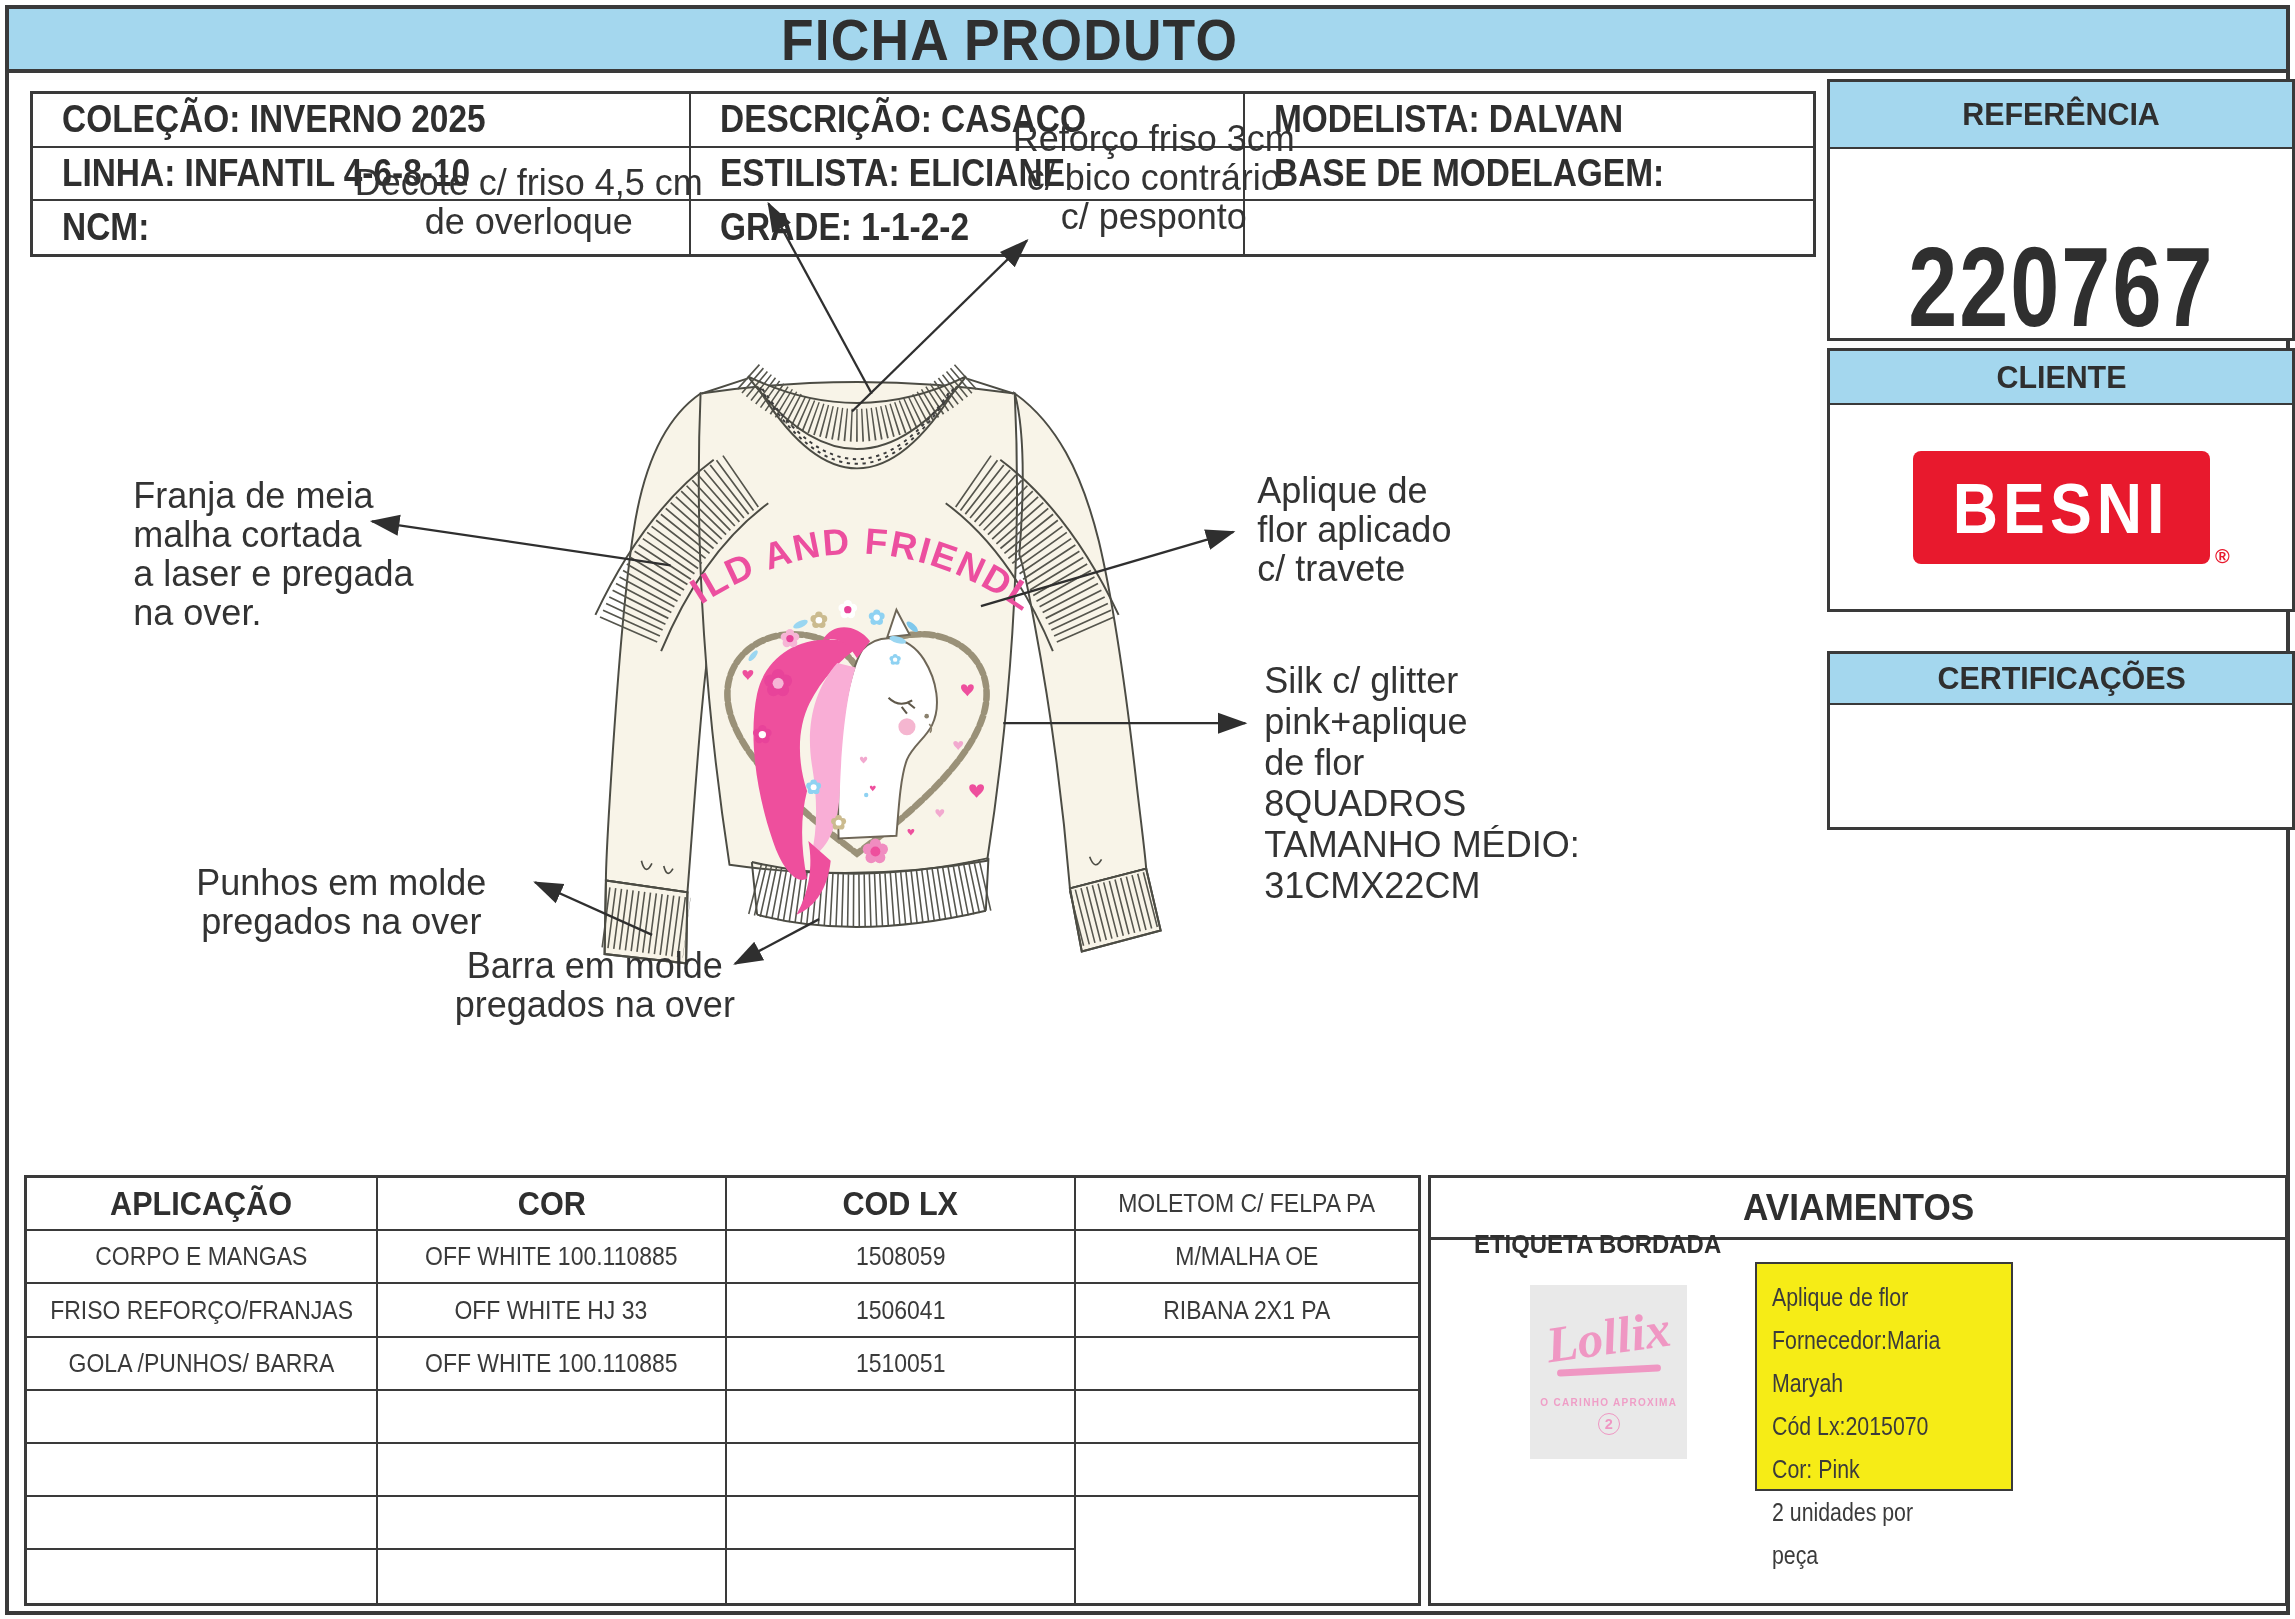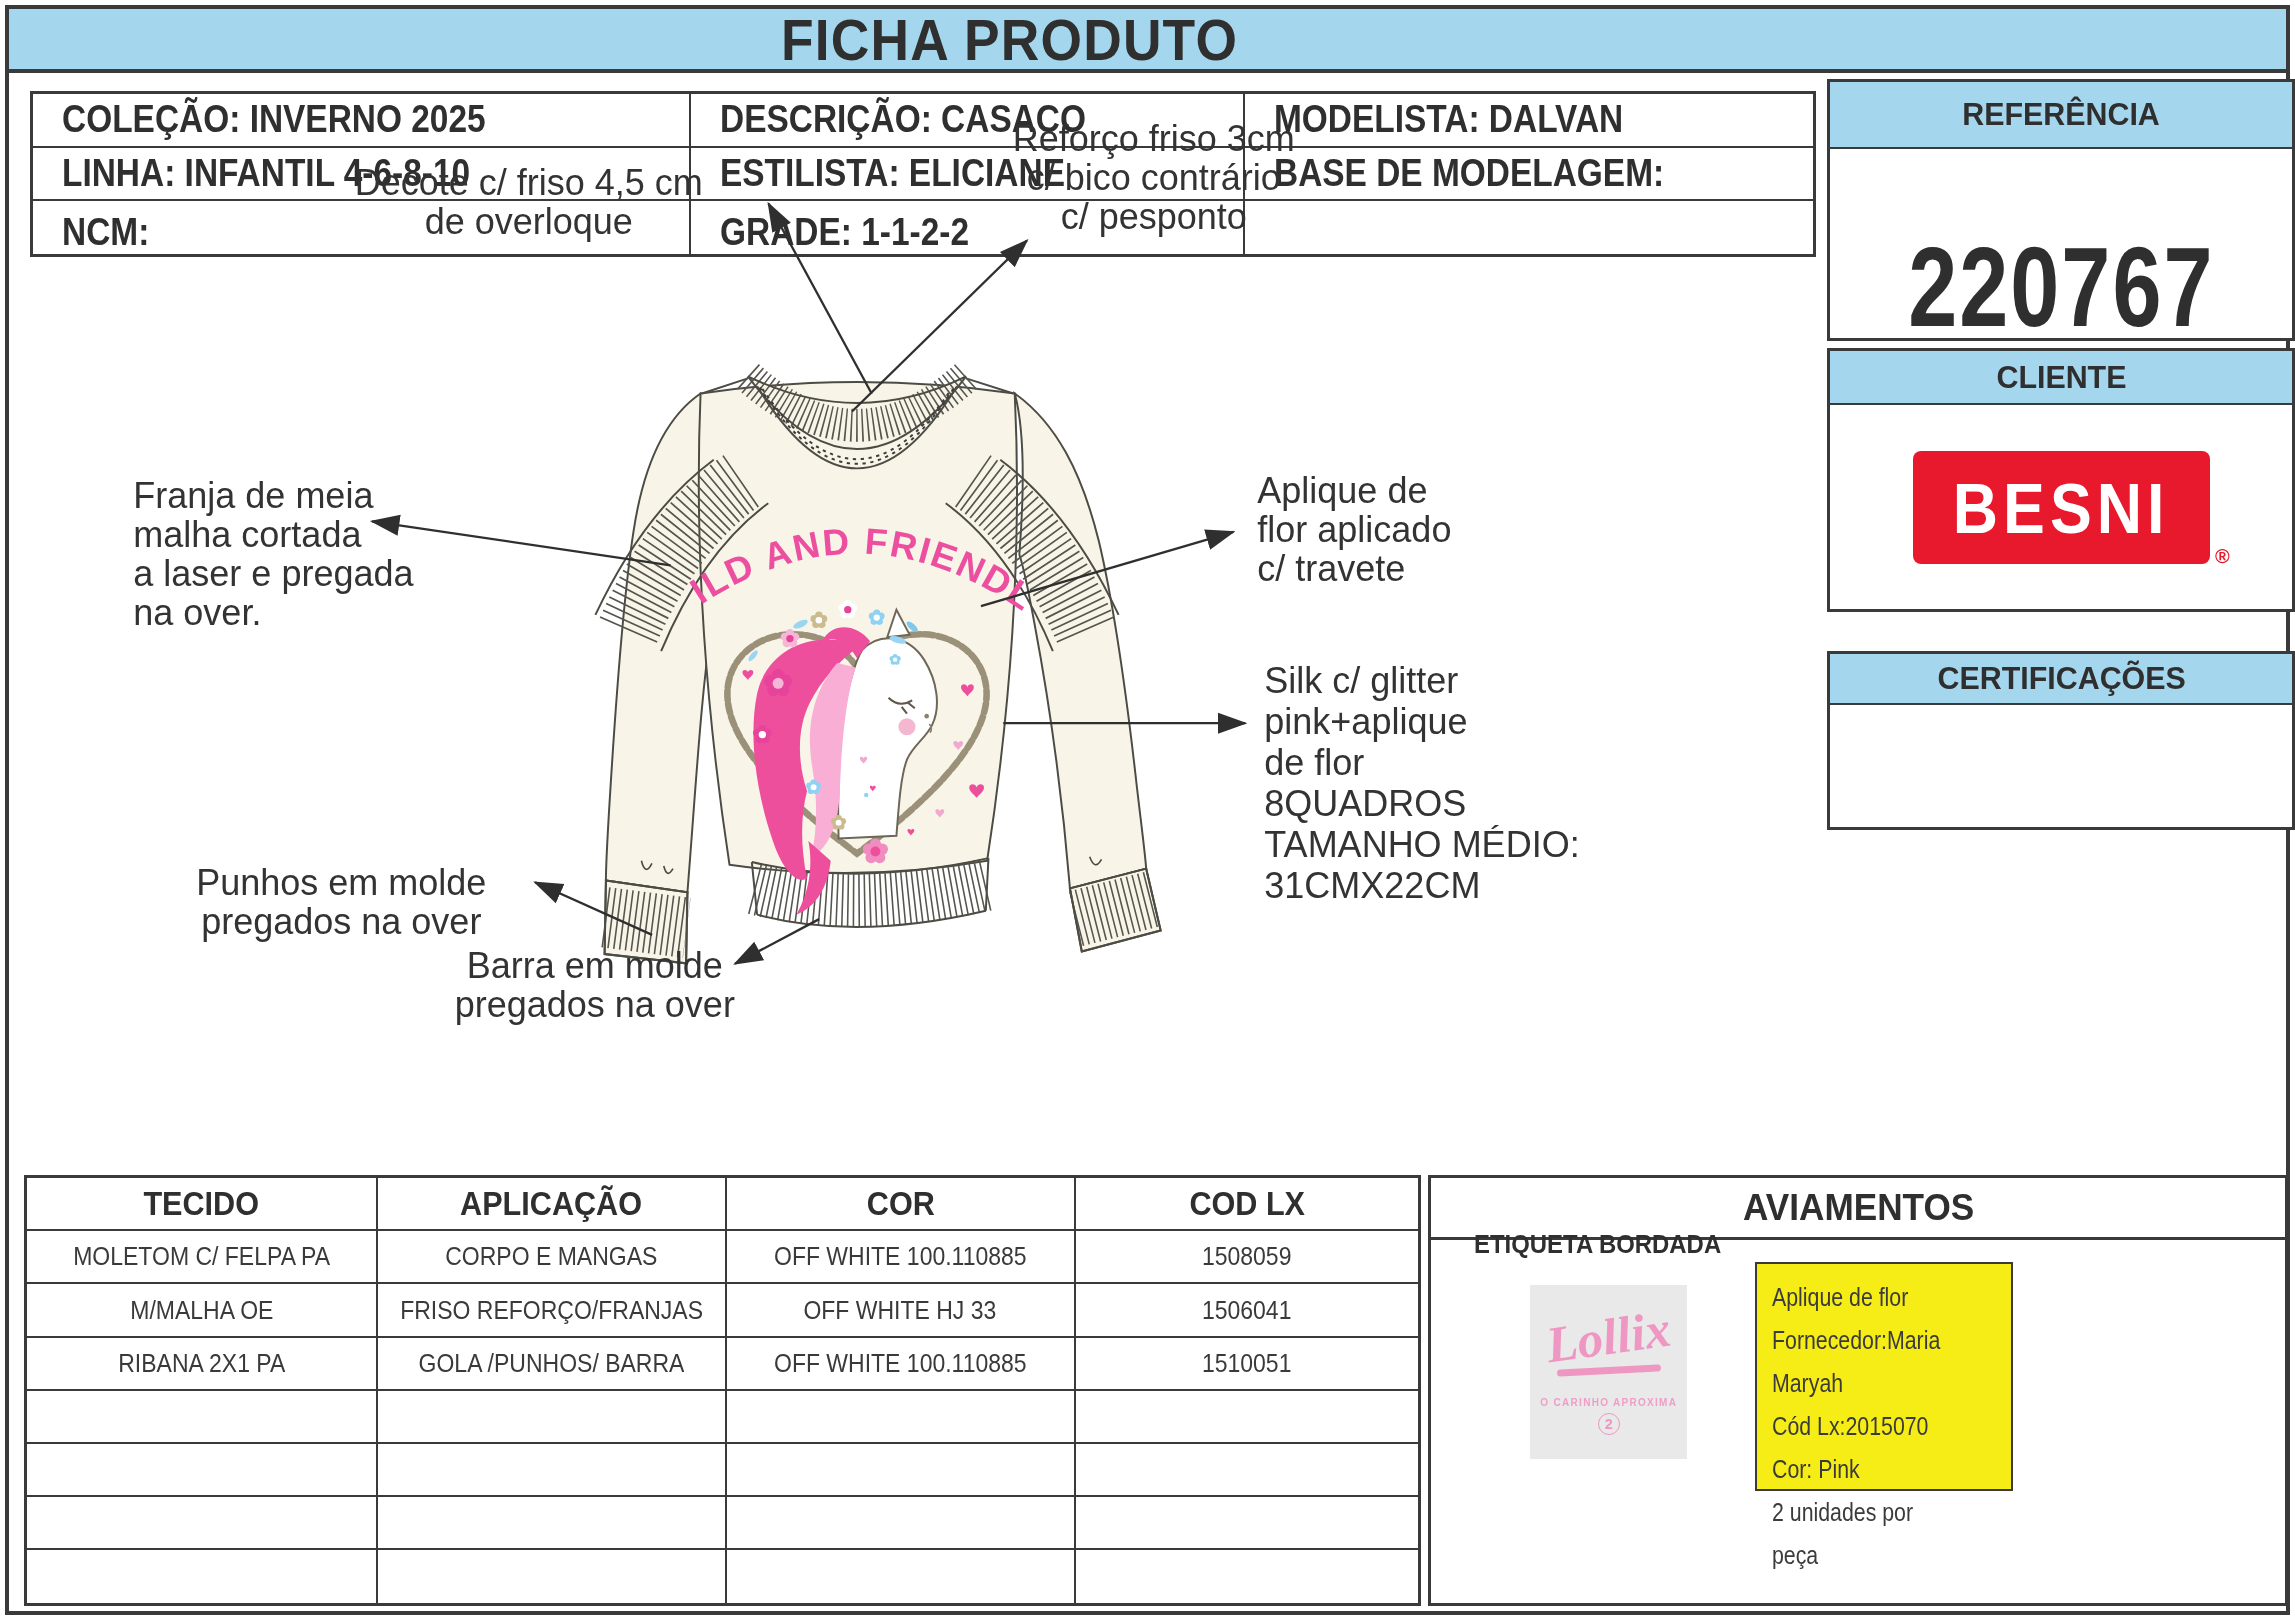--- a/index.html
+++ b/index.html
@@ -11,21 +11,21 @@
   
   .title-bar { position:absolute; left:0; top:0; width:100%; height:64px; background:#a4d7ee; border-bottom:4px solid #3a3a3a;
                display:flex; align-items:center; justify-content:center; padding-right:276px; }
   .title-bar span { font-size:58px; font-weight:bold; color:#2f2f2f; letter-spacing:1.3px; transform:scaleX(.92); }
 
   
   .info-table { position:absolute; left:21px; top:82px; width:1786px; height:166px; border:3.3px solid #3a3a3a;
                 display:grid; grid-template-columns:658px 554px 1fr; grid-template-rows:1fr 1fr 1fr; background:#fff; }
   .info-cell { border-right:2.6px solid #3a3a3a; border-bottom:2.6px solid #3a3a3a; display:flex; align-items:center; padding-left:29px; overflow:hidden; }
   .info-cell:nth-child(3n) { border-right:none; }
-  .info-cell:nth-child(n+7) { border-bottom:none;align-items:flex-end; }
+  .info-cell:nth-child(n+7) { border-bottom:none; }
   .info-cell span { font-size:38px; font-weight:bold; color:#2f2f2f; transform:scaleX(.88); transform-origin:left center; white-space:nowrap; }
 
   
   .rbox { position:absolute; left:1818px; width:468px; border:3.3px solid #3a3a3a; background:#fff; }
   .rbox-head { background:#a4d7ee; border-bottom:2.6px solid #3a3a3a; display:flex; align-items:center; justify-content:center; }
   .rbox-head span { font-weight:bold; font-size:32px; color:#2f2f2f; transform:scaleX(.95); }
   .ref-box { top:70px; height:262px; }
   .ref-box .rbox-head { height:67px; }
   .ref-num { height:203px; display:flex; align-items:flex-end; justify-content:center; }
   .ref-num span { font-size:113px; font-weight:bold; color:#2f2f2f; transform:scaleX(.78); letter-spacing:2.6px; }
@@ -318,23 +318,20 @@
 c/ travete</div>
   <div class="note" style="left:1255px; top:651px; width:395px; line-height:41px;">Silk c/ glitter
 pink+aplique
 de flor
 8QUADROS
 TAMANHO MÉDIO:
 31CMX22CM</div>
 
   <div class="mat-table">
     <div class="m-cell m-head">
-        <span>TECIDO</span>
-      </div>
-    <div class="m-cell m-head">
         <span>APLICAÇÃO</span>
       </div>
     <div class="m-cell m-head">
         <span>COR</span>
       </div>
     <div class="m-cell m-head">
         <span>COD LX</span>
       </div>
 
     <div class="m-cell m-data">

